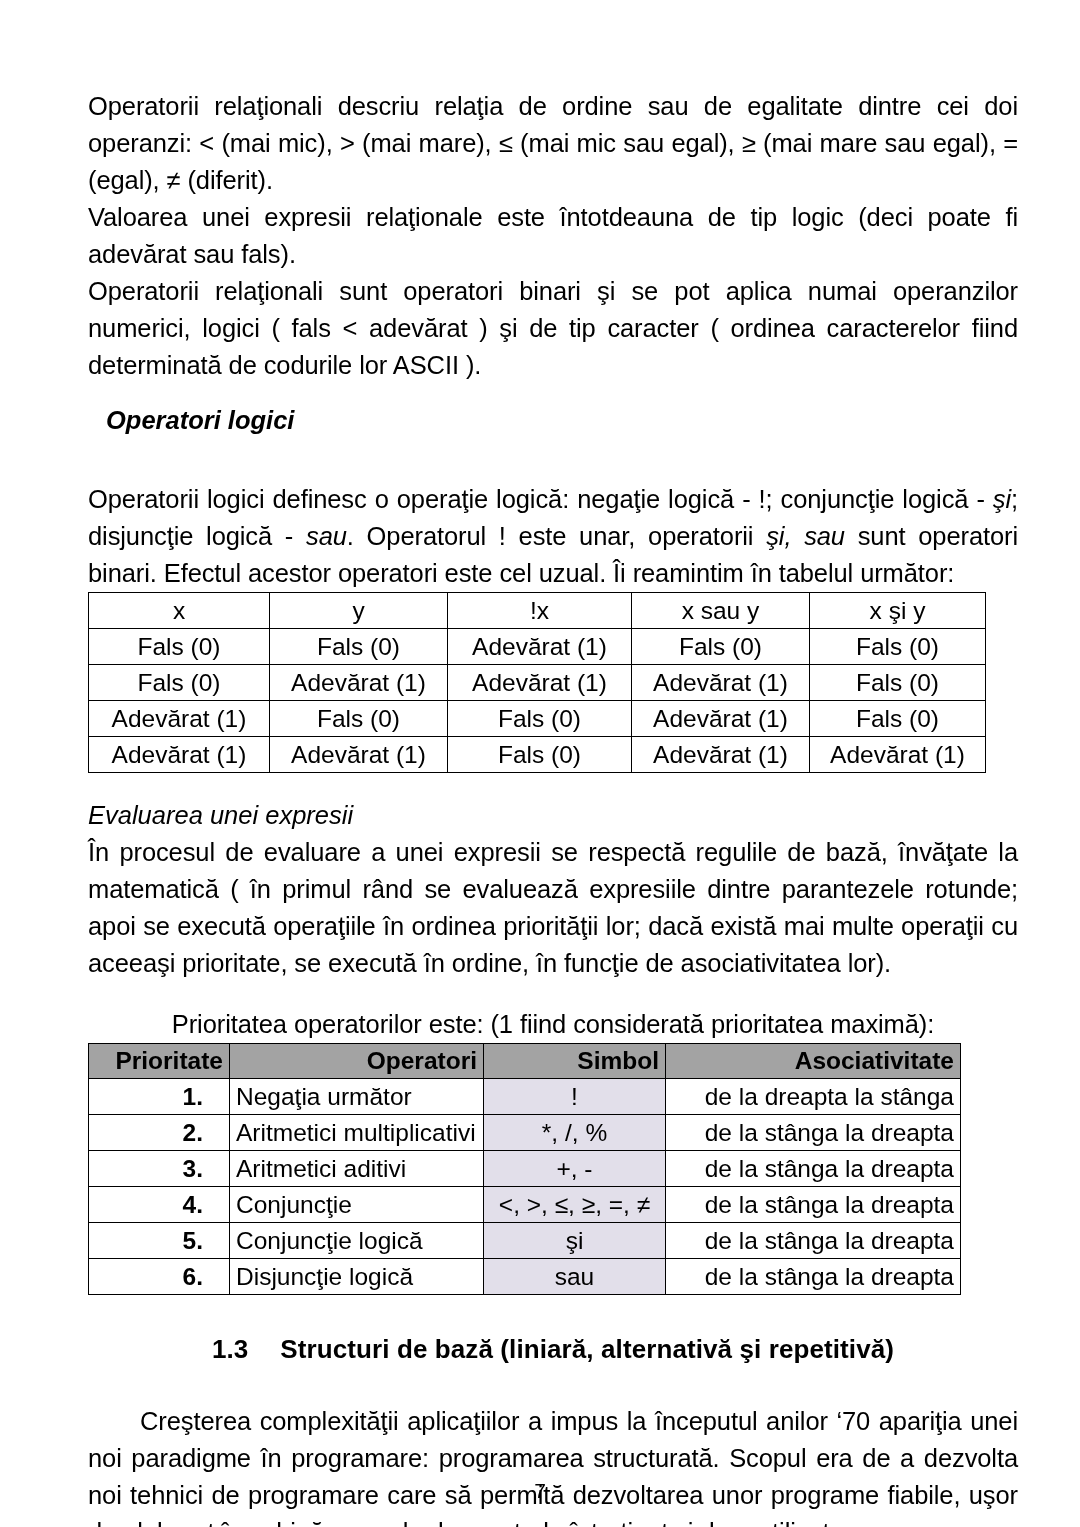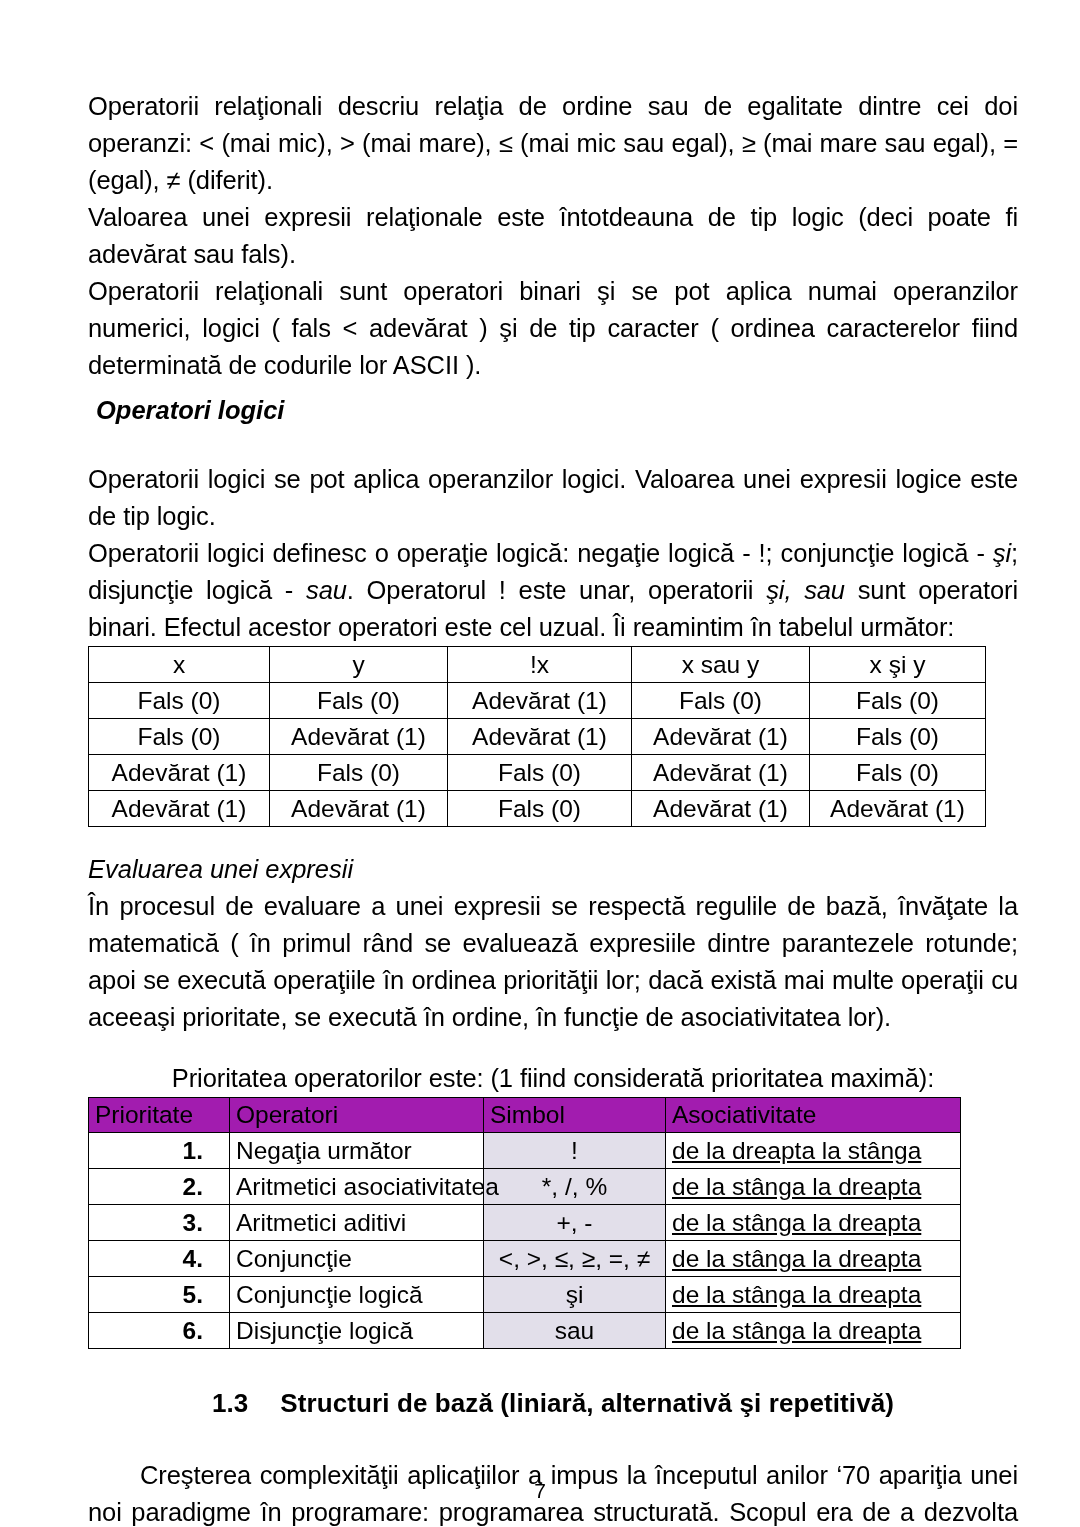--- a/index.html
+++ b/index.html
@@ -34,21 +34,21 @@
     text-align: justify;
     text-justify: inter-word;
     letter-spacing: -0.1px;
   }
   p.body.nojustify { text-align: center; }
   .it { font-style: italic; }
   .spacer-md { height: 24px; }
   .spacer-lg { height: 36px; }
 
   h3.subhead {
-    margin: 8px;
+    margin: 18px;
     font-size: 25.5px;
     line-height: 37px;
     font-weight: bold;
     font-style: italic;
   }
   h4.subhead-it {
     margin: 0;
     font-size: 25.5px;
     line-height: 37px;
     font-weight: normal;
@@ -103,32 +103,32 @@
     margin: 0;
     table-layout: fixed;
   }
   table.prio col.p0 { width: 141px; }
   table.prio col.p1 { width: 254px; }
   table.prio col.p2 { width: 182px; }
   table.prio col.p3 { width: 295px; }
   table.prio td { height: 31px; }
   table.prio .fill { background: #e2dfea; }
   table.prio th {
-    background: #a21caf;
-    font-weight: normal;
-    text-align: left;
+    background: #a3a3a3;
+    font-weight: bold;
+    text-align: right;
   }
   table.prio td.num {
     text-align: right;
     font-weight: bold;
     padding-right: 26px;
   }
   table.prio td.op { text-align: left; }
   table.prio td.sym { text-align: center; }
-  table.prio td.assoc { text-align: left; text-decoration: underline; }
+  table.prio td.assoc { text-align: right; }
 
   .page-number {
     position: absolute;
     left: 0;
     right: 0;
     top: 1463px;
     text-align: center;
     font-size: 21px;
     line-height: 24px;
   }
@@ -140,21 +140,20 @@
   <div class="content">
 
     <p class="body">Operatorii relaţionali descriu relaţia de ordine sau de egalitate dintre cei doi operanzi: &lt; (mai mic), &gt; (mai mare), ≤ (mai mic sau egal), ≥ (mai mare sau egal), = (egal), ≠ (diferit).</p>
     <p class="body">Valoarea unei expresii relaţionale este întotdeauna de tip logic (deci poate fi adevărat sau fals).</p>
     <p class="body">Operatorii relaţionali sunt operatori binari şi se pot aplica numai operanzilor numerici, logici ( fals &lt; adevărat ) şi de tip caracter ( ordinea caracterelor fiind determinată de codurile lor ASCII ).</p>
 
     <h3 class="subhead">Operatori logici</h3>
 
     <div class="spacer-md"></div>
 
-    <p class="body">Operatorii logici se pot aplica operanzilor logici. Valoarea unei expresii logice este de tip logic.</p>
 
     <p class="body"><span>Operatorii logici definesc o operaţie logică: negaţie logică - !; conjuncţie logică - </span><span class="it">şi</span><span>; disjuncţie logică - </span><span class="it">sau</span><span>. Operatorul ! este unar, operatorii </span><span class="it">şi, sau</span><span> sunt operatori binari. Efectul acestor operatori este cel uzual. Îi reamintim în tabelul următor:</span></p>
 
     <table class="truth">
       <colgroup>
         <col class="c0">
           <col class="c1">
           <col class="c2">
           <col class="c3">
           <col class="c4">
@@ -224,21 +223,21 @@
       </thead>
       <tbody>
         <tr>
           <td class="num">1.</td>
           <td class="op">Negaţia următor</td>
           <td class="sym fill">!</td>
           <td class="assoc">de la dreapta la stânga</td>
         </tr>
         <tr>
           <td class="num">2.</td>
-          <td class="op">Aritmetici asociativitatea</td>
+          <td class="op">Aritmetici multiplicativi</td>
           <td class="sym fill">*, /, %</td>
           <td class="assoc">de la stânga la dreapta</td>
         </tr>
         <tr>
           <td class="num">3.</td>
           <td class="op">Aritmetici aditivi</td>
           <td class="sym fill">+, -</td>
           <td class="assoc">de la stânga la dreapta</td>
         </tr>
         <tr>

